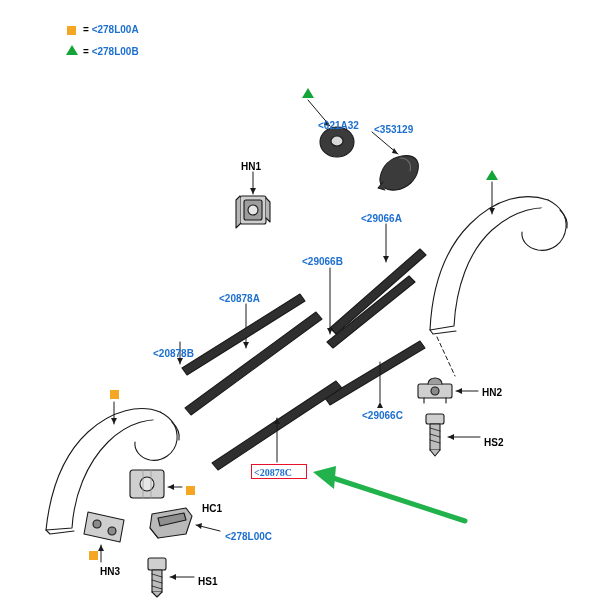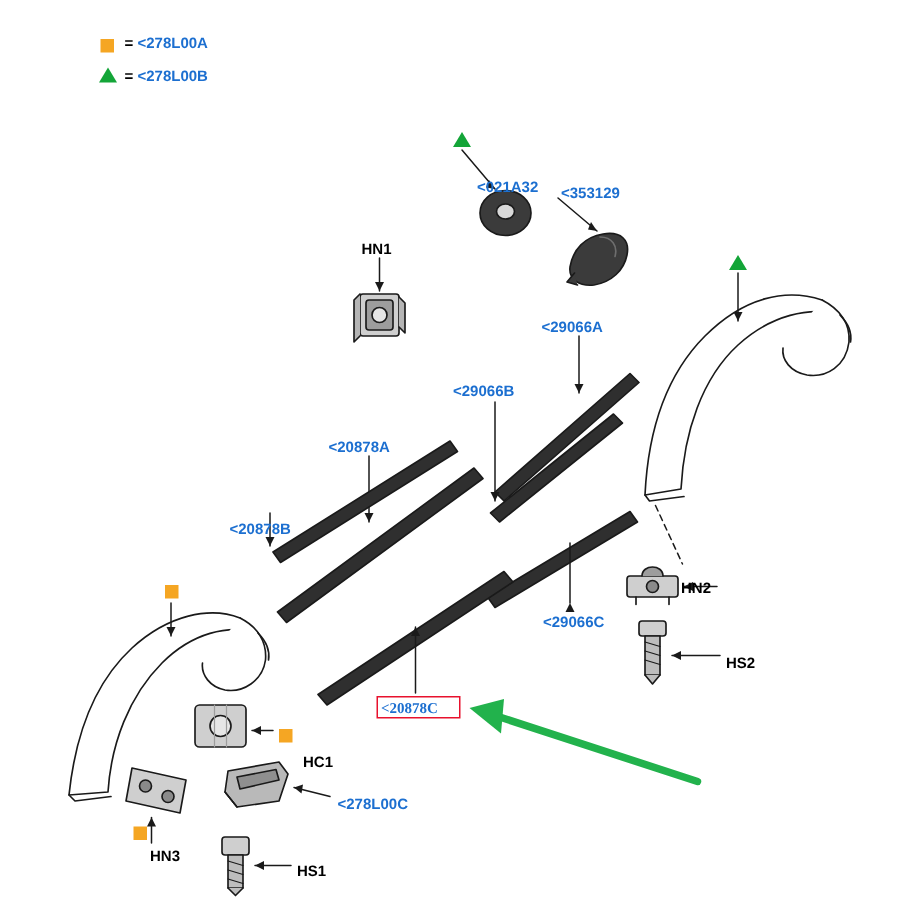--- a/index.html
+++ b/index.html
@@ -241,21 +241,21 @@
   <div class="swatch-tri" style="left:486px; top:170px;"></div>
 
   <div class="lbl" style="left:318px; top:88px;margin-top:32px;">&lt;021A32</div>
   <div class="lbl" style="left:374px; top:124px;">&lt;353129</div>
   <div class="lbl black" style="left:241px; top:161px;">HN1</div>
   <div class="lbl" style="left:361px; top:213px;">&lt;29066A</div>
   <div class="lbl" style="left:302px; top:256px;">&lt;29066B</div>
   <div class="lbl" style="left:219px; top:293px;">&lt;20878A</div>
   <div class="lbl" style="left:153px; top:332px;margin-top:16px;">&lt;20878B</div>
   <div class="lbl" style="left:362px; top:410px;">&lt;29066C</div>
-  <div class="lbl black" style="left:454px; top:387px;">HN2</div>
+  <div class="lbl black" style="left:482px; top:387px;">HN2</div>
   <div class="lbl black" style="left:484px; top:437px;">HS2</div>
   <div class="lbl black" style="left:202px; top:503px;">HC1</div>
   <div class="lbl" style="left:225px; top:531px;">&lt;278L00C</div>
   <div class="lbl black" style="left:100px; top:566px;">HN3</div>
   <div class="lbl black" style="left:198px; top:576px;">HS1</div>
 
   <div class="highlight-box" style="left:251px; top:464px; width:56px; height:15px;"></div>
   <div class="lbl" style="left:254px; top:467px;font-family:Liberation Serif, serif;">&lt;20878C</div>
 
 </div>

